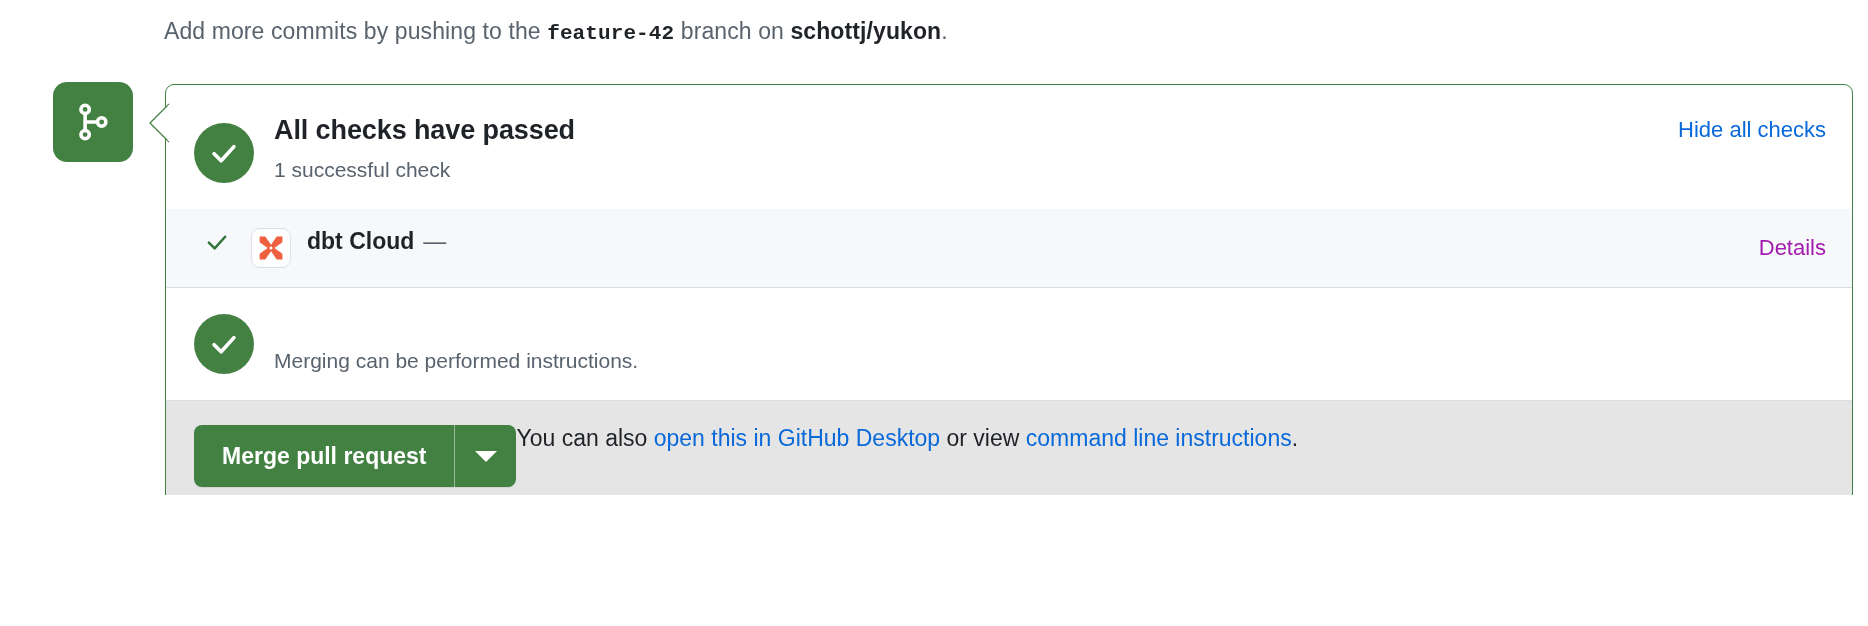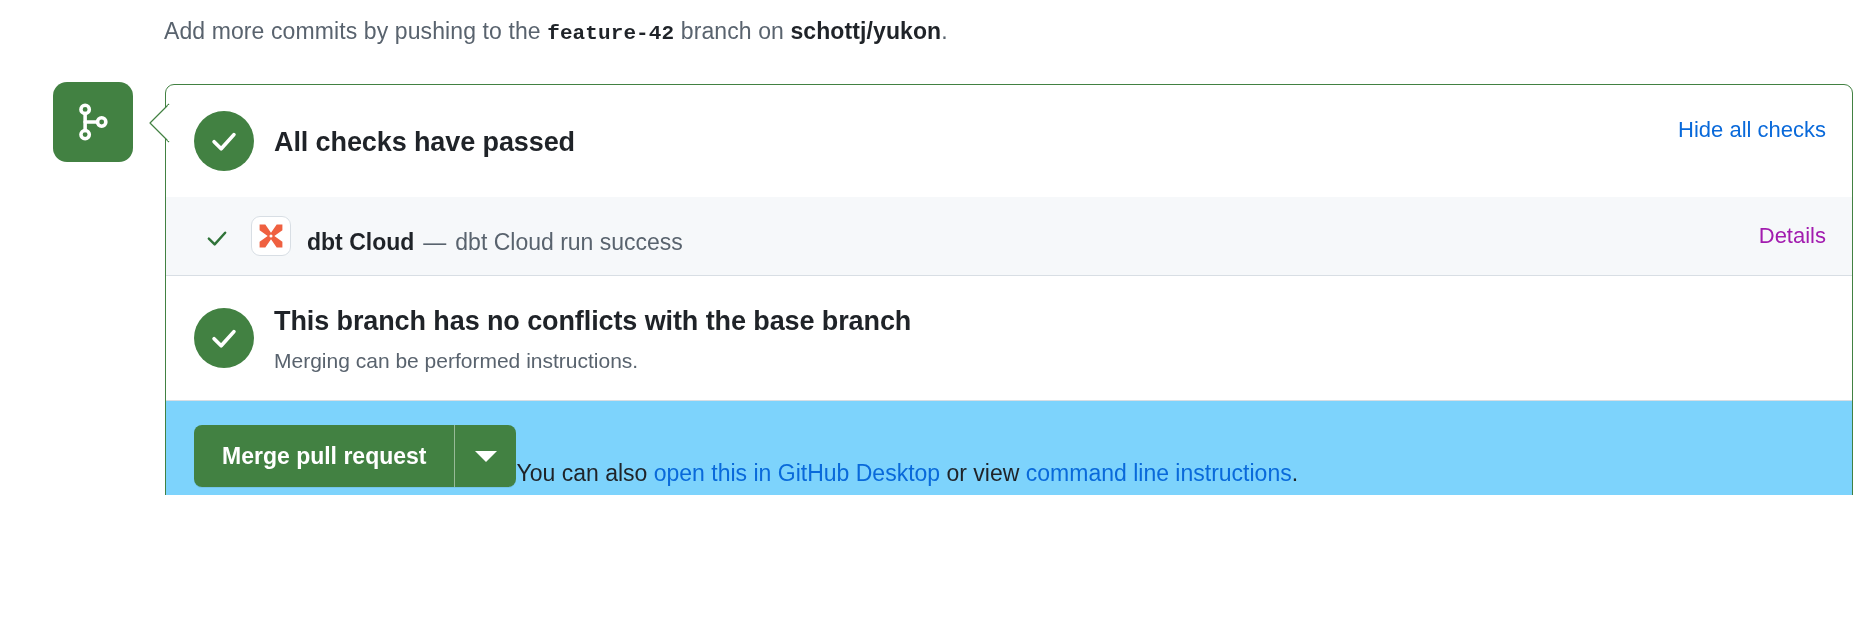--- a/index.html
+++ b/index.html
@@ -77,21 +77,21 @@
     overflow: hidden;
   }
 
   .section {
     position: relative;
     padding: 26px 24px 26px 28px;
   }
 
   .section.with-border-bottom { border-bottom: 1px solid #d8dee4; }
 
-  .row-flex { display: flex; align-items: center; }
+  .row-flex { display: flex; align-items: flex-end; }
 
   .status-circle {
     width: 60px; height: 60px;
     min-width: 60px;
     border-radius: 50%;
     background: #428142;
     display: flex;
     align-items: center;
     justify-content: center;
     margin-right: 20px;
@@ -125,21 +125,21 @@
     white-space: nowrap;
     margin-left: 44px;
   }
 
   
   .check-row {
     position: relative;
     background: #f6f8fa;
     border-bottom: 1px solid #d8dee4;
     display: flex;
-    align-items: flex-end;
+    align-items: flex-start;
     padding: 19px 24px 19px 37px;
   }
   .small-check { margin-right: 20px; display:block; }
 
   .dbt-logo {
     width: 40px; height: 40px;
     min-width: 40px;
     border-radius: 9px;
     background: #ffffff;
     border: 1px solid #d8dee4;
@@ -173,24 +173,24 @@
     top: 50%;
     transform: translateY(-50%);
     font-size: 22px;
     color: #a21caf;
     text-decoration: none;
     cursor: pointer;
   }
 
   
   .merge-footer {
-    background: #7dd3fc;
+    background: #e5e5e5;
     padding: 24px 24px 26px 28px;
     display: flex;
-    align-items: flex-end;
+    align-items: flex-start;
   }
 
   .merge-btn-group {
     display: inline-flex;
     align-items: stretch;
     border-radius: 8px;
     overflow: hidden;
     box-shadow: 0 1px 0 rgba(27,31,36,.08);
   }
   .merge-btn {
@@ -297,52 +297,51 @@
 
     <div class="section">
       <div class="row-flex">
         <div class="status-circle">
           <svg width="34" height="34" viewBox="0 0 24 24" fill="none" stroke="#ffffff" stroke-width="2.6" stroke-linecap="round" stroke-linejoin="round">
             <path d="M5 12.5 L10 17.5 L19 7.5"></path>
           </svg>
         </div>
         <div class="status-text">
           <div class="status-title">All checks have passed</div>
+          <div class="status-sub">1 successful check</div>
         </div>
       </div>
       <a class="right-link">Hide all checks</a>
     </div>
 
     <div class="check-row">
       <span class="small-check">
         <svg width="28" height="28" viewBox="0 0 24 24" fill="none" stroke="#2f7338" stroke-width="2.1" stroke-linecap="round" stroke-linejoin="round">
           <path d="M5 12.5 L10 17.5 L19 7.5"></path>
         </svg>
       </span>
       <span class="dbt-logo">
         <svg width="38" height="38" viewBox="0 0 40 40">
           <path d="M8 8 L14 8 L20 16.5 L26 8 L32 8 L32 14 L23.5 20 L32 26 L32 32 L26 32 L20 23.5 L14 32 L8 32 L8 26 L16.5 20 L8 14 Z" fill="#ef6040"></path>
           <circle cx="20" cy="20" r="1.6" fill="#ffffff"></circle>
         </svg>
       </span>
       <span class="check-name">dbt Cloud</span>
       <span class="check-dash">—</span>
-      <span class="check-desc">dbt Cloud run success</span>
       <a class="details-link">Details</a>
     </div>
 
     <div class="section with-border-bottom">
       <div class="row-flex">
         <div class="status-circle">
           <svg width="34" height="34" viewBox="0 0 24 24" fill="none" stroke="#ffffff" stroke-width="2.6" stroke-linecap="round" stroke-linejoin="round">
             <path d="M5 12.5 L10 17.5 L19 7.5"></path>
           </svg>
         </div>
         <div class="status-text">
-          <div class="status-title">This branch has no conflicts with the base branch</div>
           <div class="status-sub">Merging can be performed instructions.</div>
         </div>
       </div>
     </div>
 
     <div class="merge-footer">
       <span class="merge-btn-group">
         <button class="merge-btn">Merge pull request</button>
         <button class="merge-caret">
           <span class="caret-tri"></span>

